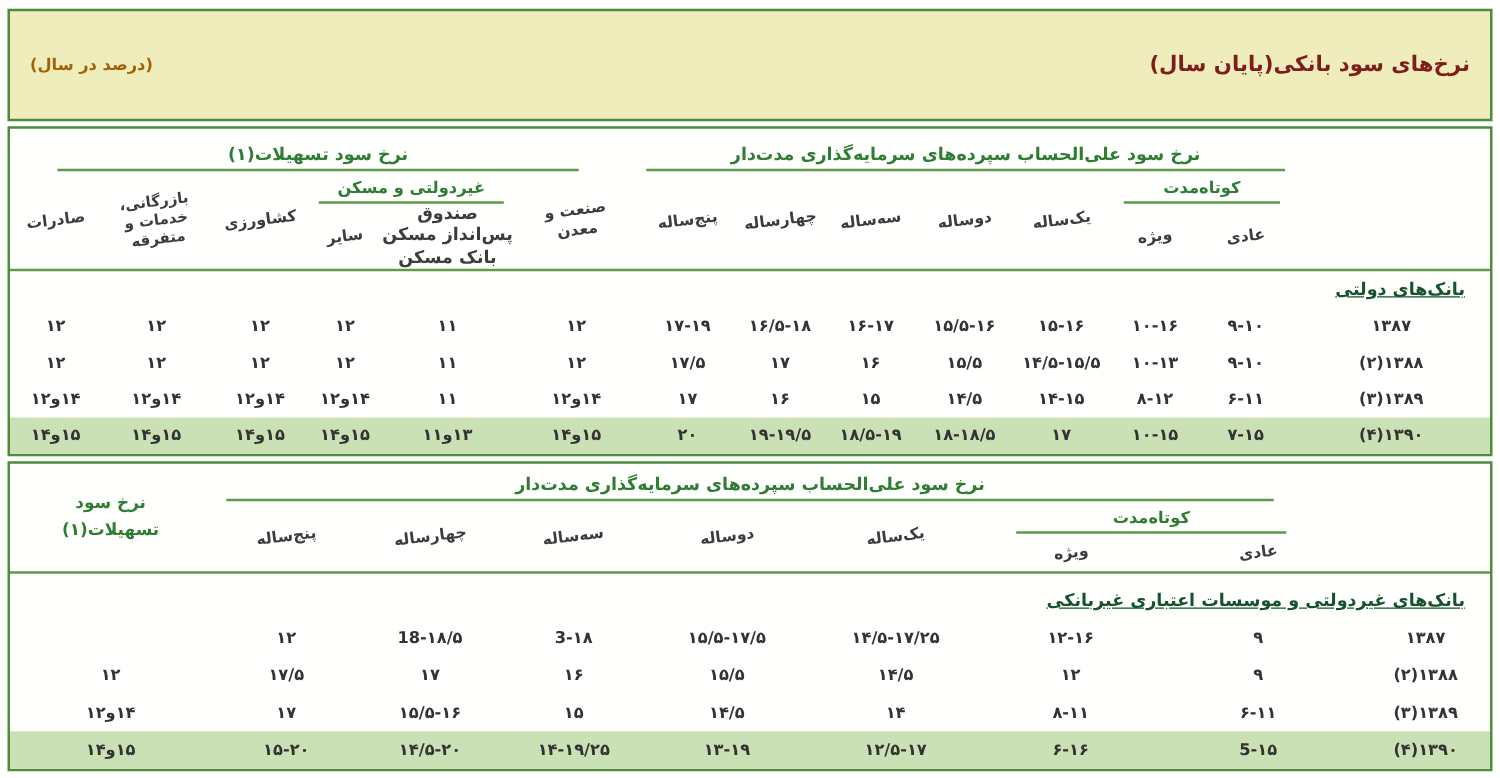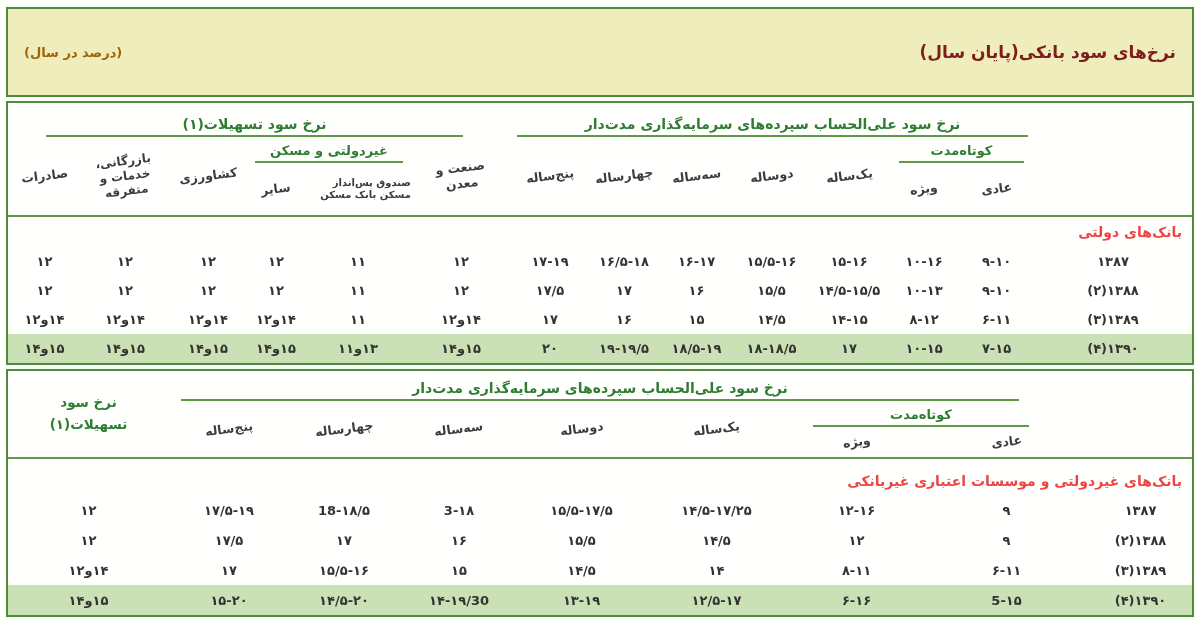--- a/index.html
+++ b/index.html
@@ -48,34 +48,34 @@
     font-size:12.5px; color:#3c3c3c;
     display:flex; align-items:center; justify-content:center;
     text-align:center; line-height:1.25; overflow:visible;
   }
   .tilt{ display:inline-block; transform:rotate(-7deg); }
   .h-ord {grid-row:3; grid-column:2;} .h-spc {grid-row:3; grid-column:3;}
   .h-y1  {grid-row:2/4; grid-column:4;} .h-y2 {grid-row:2/4; grid-column:5;}
   .h-y3  {grid-row:2/4; grid-column:6;} .h-y4 {grid-row:2/4; grid-column:7;}
   .h-y5  {grid-row:2/4; grid-column:8;}
   .h-ind {grid-row:2/4; grid-column:9; padding:0 14px;}
-  .h-fnd {grid-row:3; grid-column:10; font-size:10px;text-align:right;}
+  .h-fnd {grid-row:3; grid-column:10; font-size:14px;}
   .h-oth {grid-row:3; grid-column:11;}
   .h-agr {grid-row:2/4; grid-column:12;}
   .h-com {grid-row:2/4; grid-column:13; font-size:12px; padding:0 6px;}
   .h-exp {grid-row:2/4; grid-column:14;}
   .hdr2 .h-ord{grid-column:2;} .hdr2 .h-spc{grid-column:3;}
   .hdr2 .h-y1{grid-column:4;} .hdr2 .h-y2{grid-column:5;} .hdr2 .h-y3{grid-column:6;}
   .hdr2 .h-y4{grid-column:7;} .hdr2 .h-y5{grid-column:8;}
 
   .sep{ border-top:2px solid #5f9a49; }
 
   .secrow{
     height:30px; display:flex; align-items:center;
-    padding:0 10px; color:#ef4444; font-size:14px;
+    padding:0 20px; color:#14532d; font-size:14px;text-decoration:underline;
   }
   .secrow.tall{ height:36px; align-items:flex-end; padding-bottom:6px; }
 
   .row{ height:29px; font-size:13px; color:#333333; }
   .row.r2{ height:30px; }
   .row .c{ display:flex; align-items:center; justify-content:center; }
   .hl{ background:#c9e1b5; }
 </style>
 </head>
 <body>
@@ -233,21 +233,20 @@
     <div class="secrow tall">بانک‌های غیردولتی و موسسات اعتباری غیربانکی</div>
 
     <div class="row r2 g2">
       <span class="c">۱۳۸۷</span>
       <span class="c">۹</span>
       <span class="c">۱۲-۱۶</span>
       <span class="c">۱۴/۵-۱۷/۲۵</span>
       <span class="c">۱۵/۵-۱۷/۵</span>
       <span class="c">3-۱۸</span>
       <span class="c">18-۱۸/۵</span>
-      <span class="c">۱۷/۵-۱۹</span>
       <span class="c">۱۲</span>
     </div>
     <div class="row r2 g2">
       <span class="c">۱۳۸۸(۲)</span>
       <span class="c">۹</span>
       <span class="c">۱۲</span>
       <span class="c">۱۴/۵</span>
       <span class="c">۱۵/۵</span>
       <span class="c">۱۶</span>
       <span class="c">۱۷</span>
@@ -264,20 +263,20 @@
       <span class="c">۱۵/۵-۱۶</span>
       <span class="c">۱۷</span>
       <span class="c">۱۴و۱۲</span>
     </div>
     <div class="row r2 g2 hl">
       <span class="c">۱۳۹۰(۴)</span>
       <span class="c">5-۱۵</span>
       <span class="c">۶-۱۶</span>
       <span class="c">۱۲/۵-۱۷</span>
       <span class="c">۱۳-۱۹</span>
-      <span class="c">۱۴-۱۹/30</span>
+      <span class="c">۱۴-۱۹/۲۵</span>
       <span class="c">۱۴/۵-۲۰</span>
       <span class="c">۱۵-۲۰</span>
       <span class="c">۱۵و۱۴</span>
     </div>
   </div>
 
 </div>
 
 </body></html>

